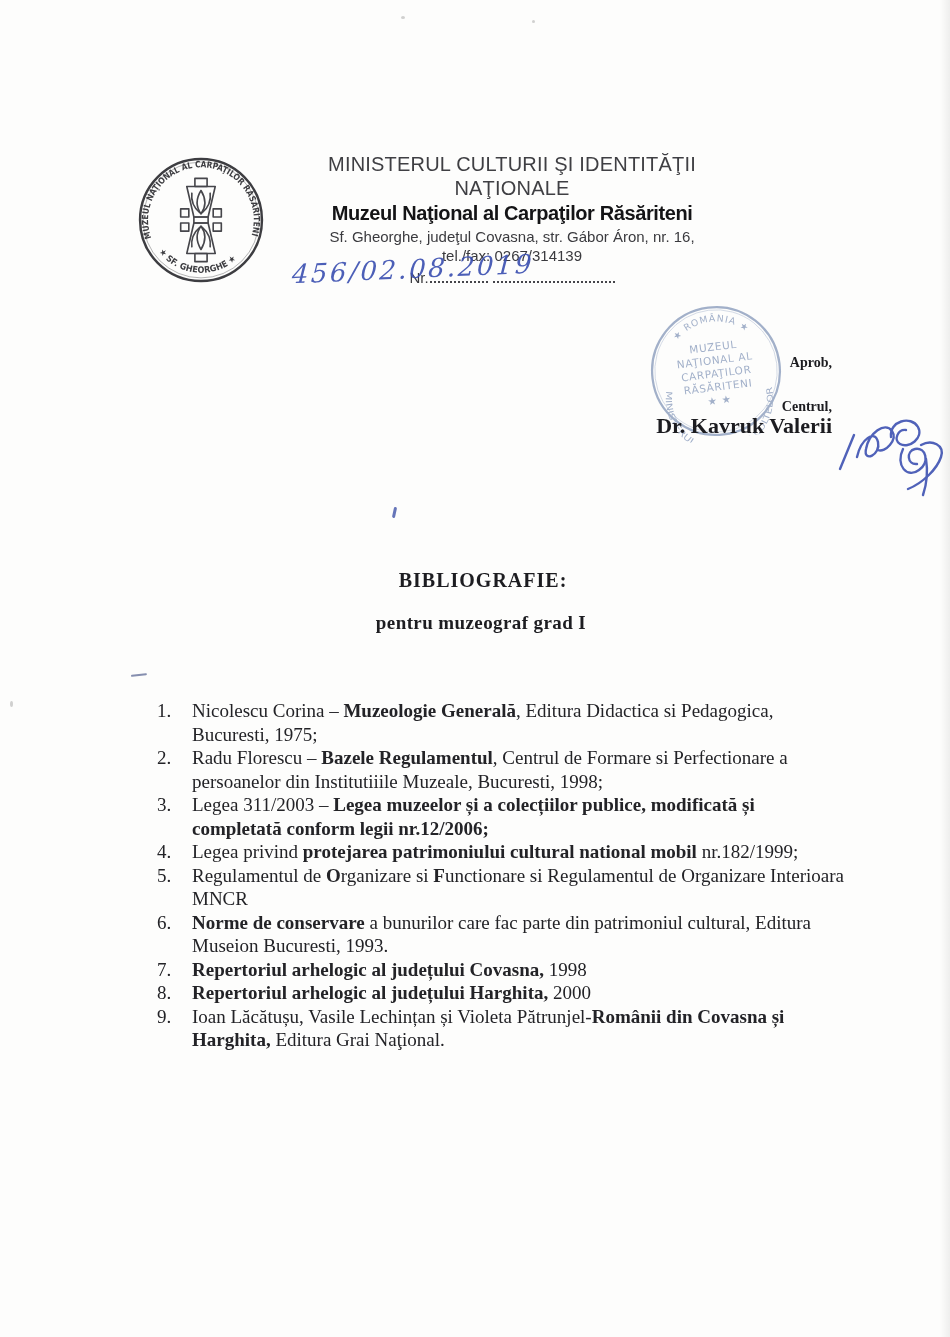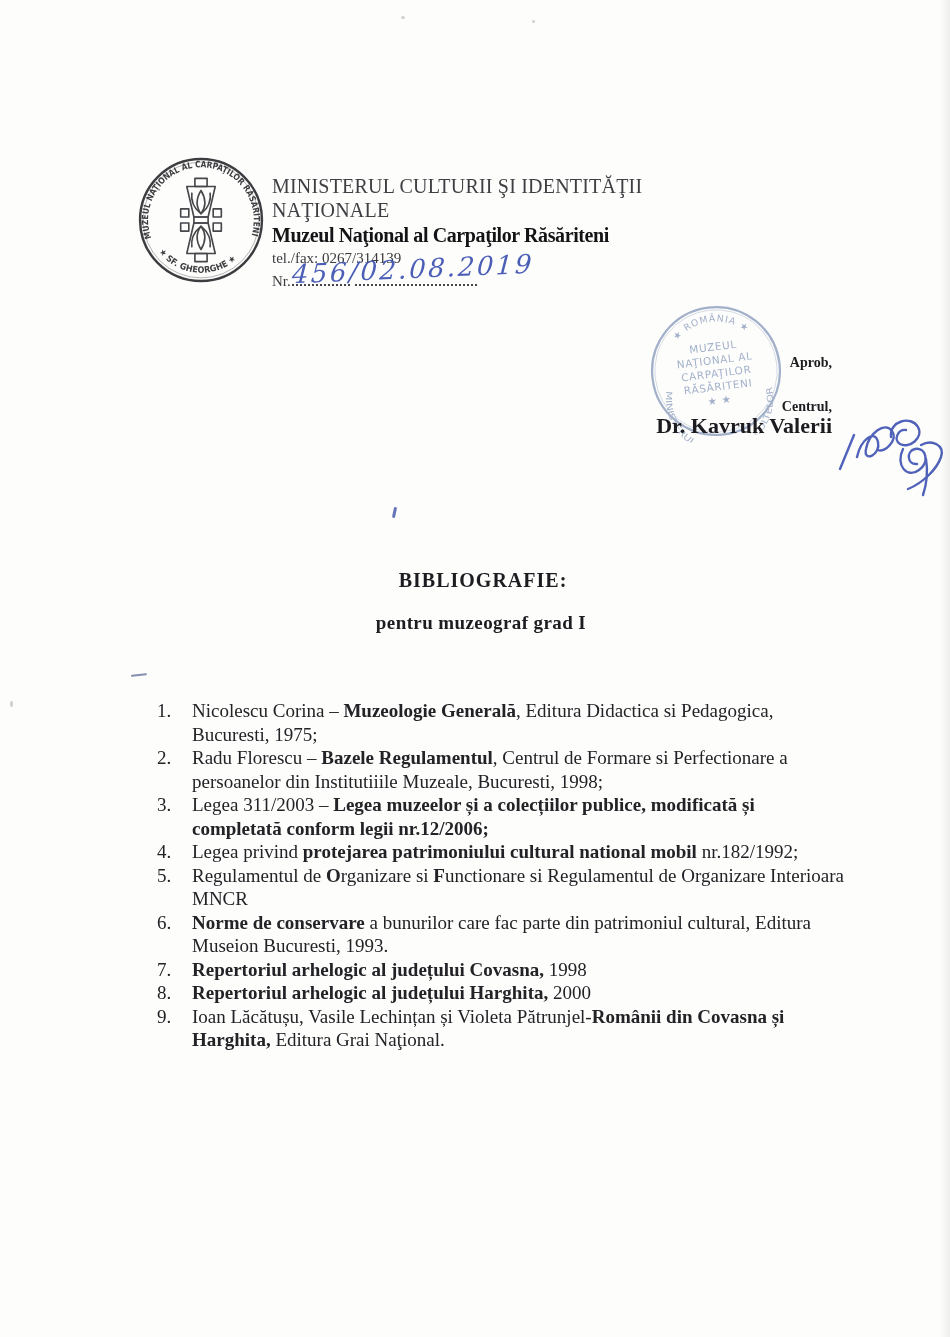--- a/index.html
+++ b/index.html
@@ -6,22 +6,22 @@
   .page{
     position:relative;width:950px;height:1337px;margin:0 auto;
     background:#fdfdfc;overflow:hidden;
     font-family:"Liberation Serif", serif;color:#232327;
   }
   
   .scan-edge{position:absolute;top:0;right:0;width:10px;height:100%;
     background:linear-gradient(to right, rgba(0,0,0,0), rgba(0,0,0,0.06));}
   
   .logo{position:absolute;left:137px;top:156px;width:128px;height:128px;}
-  .letterhead{position:absolute;left:272px;top:174px;width:480px;
-    font-family:Liberation Serif, serif;}
+  .letterhead{position:absolute;left:272px;top:152px;width:480px;
+    font-family:Liberation Sans, sans-serif;text-align:center;}
   .lh-ministry{font-size:20px;color:#3f3f43;letter-spacing:.2px;line-height:24px;}
   .lh-institution{font-size:20px;font-weight:700;color:#141416;
     letter-spacing:-.4px;line-height:27px;}
   .lh-line{font-size:15px;color:#3a3a3e;line-height:19px;}
   .lh-link{text-decoration:underline;}
   .nr-row{font-size:15px;color:#3a3a3e;line-height:22px;margin-top:2px;}
   .dotted{display:inline-block;border-bottom:2px dotted #45454a;height:11px;}
   .d1{width:58px;margin-left:1px;}
   .d2{width:122px;margin-left:5px;}
   .handwriting{
@@ -93,20 +93,21 @@
       <path d="M63 34 C58 42 58 50 63 57 C68 50 68 42 63 34 Z"></path>
       <path d="M54 36 C53 44 56 51 62 56 M72 36 C73 44 70 51 64 56"></path>
       <path d="M63 92 C58 84 58 76 63 69 C68 76 68 84 63 92 Z"></path>
       <path d="M54 90 C53 82 56 75 62 70 M72 90 C73 82 70 75 64 70"></path>
     </g>
   </svg>
 
   <div class="letterhead">
     <div class="lh-ministry">MINISTERUL CULTURII ŞI IDENTITĂŢII NAŢIONALE</div>
     <div class="lh-institution">Muzeul Naţional al Carpaţilor Răsăriteni</div>
+    <div class="lh-line">Sf. Gheorghe, judeţul Covasna, str. Gábor Áron, nr. 16,</div>
     <div class="lh-line">tel./fax: 0267/314139</div>
     <div class="nr-row"><span>Nr.</span><span class="dotted d1"></span><span class="dotted d2"></span>
     </div>
   </div>
 
   <div class="handwriting">456/02.08.2019</div>
 
   <svg class="stamp" viewBox="0 0 132 132" aria-hidden="true">
     <circle cx="66" cy="66" r="62" fill="none" stroke="#8fa0bf" stroke-width="2.2"></circle>
     <circle cx="66" cy="66" r="59.4" fill="none" stroke="#8fa0bf" stroke-width="0.7" opacity=".6"></circle>
@@ -163,21 +164,21 @@
       <li>
         <span class="num">2.</span>
         <span class="itxt"><span class="">Radu Florescu – </span><span class="b">Bazele Regulamentul</span><span class="">, Centrul de Formare si Perfectionare a persoanelor din Institutiiile Muzeale, Bucuresti, 1998;</span></span>
       </li>
       <li>
         <span class="num">3.</span>
         <span class="itxt"><span class="">Legea 311/2003 – </span><span class="b">Legea muzeelor și a colecțiilor publice, modificată și completată conform legii nr.12/2006;</span></span>
       </li>
       <li>
         <span class="num">4.</span>
-        <span class="itxt"><span class="">Legea privind </span><span class="b">protejarea patrimoniului cultural national mobil</span><span class=""> nr.182/1992;</span></span>
+        <span class="itxt"><span class="">Legea privind </span><span class="b">protejarea patrimoniului cultural national mobil</span><span class=""> nr.182/1999;</span></span>
       </li>
       <li>
         <span class="num">5.</span>
         <span class="itxt"><span class="">Regulamentul de </span><span class="b">O</span><span class="">rganizare si </span><span class="b">F</span><span class="">unctionare si Regulamentul de Organizare Interioara  MNCR</span></span>
       </li>
       <li>
         <span class="num">6.</span>
         <span class="itxt"><span class="b">Norme de conservare</span><span class=""> a bunurilor care fac parte din patrimoniul cultural, Editura Museion Bucuresti, 1993.</span></span>
       </li>
       <li>

